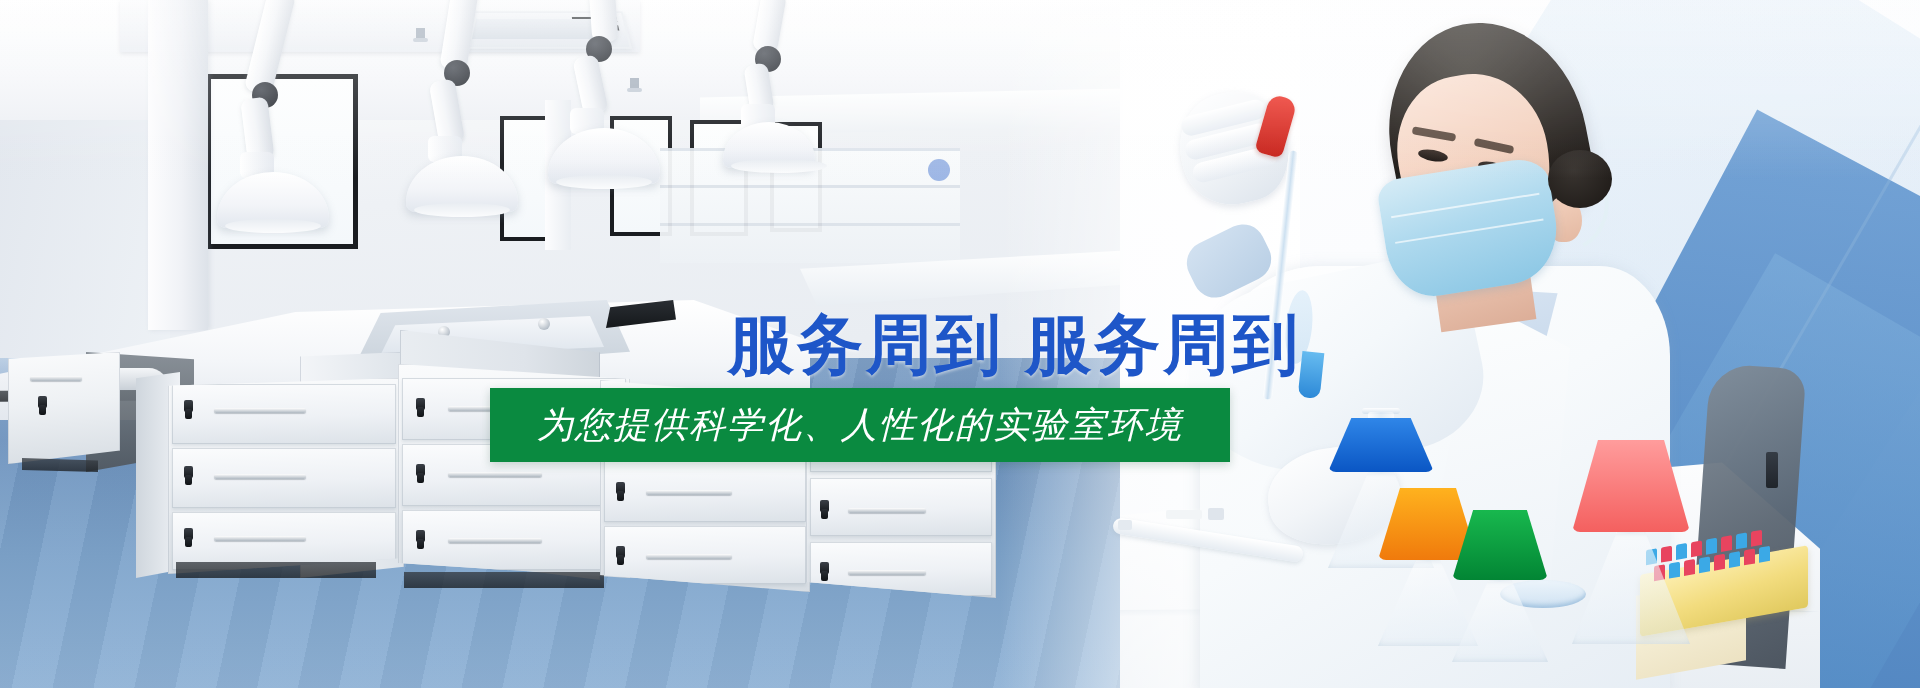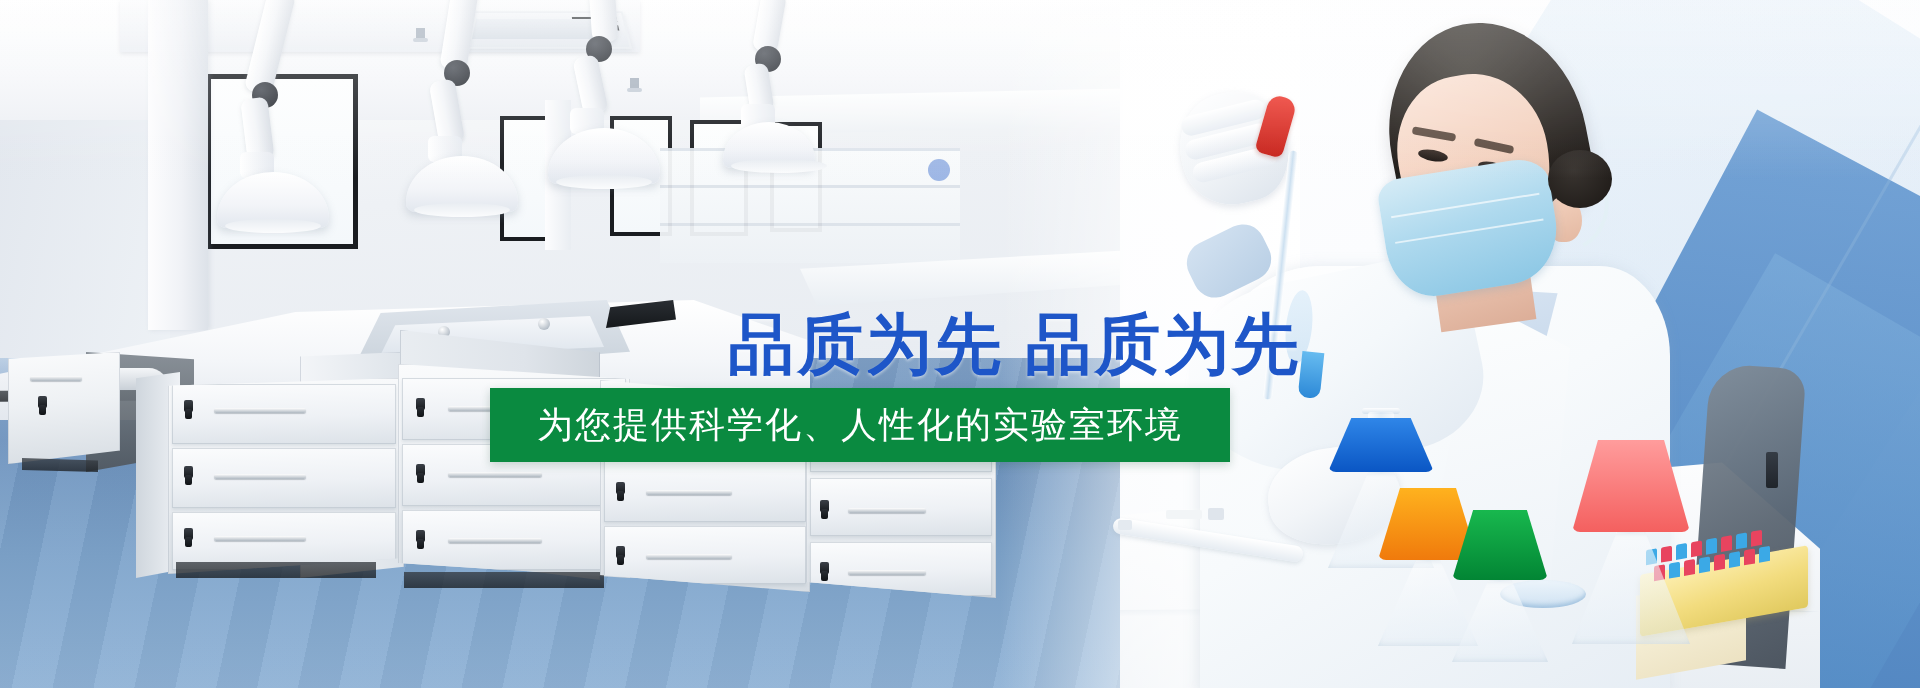--- a/index.html
+++ b/index.html
@@ -656,20 +656,21 @@
     width: 740px; height: 74px;
     background: #0a8a40;
     display:flex; align-items:center; justify-content:center;
     box-shadow: 0 3px 9px rgba(30,80,55,.22);
   }
   .subbar span {
     font-size: 36px;
     color: #ffffff;
     letter-spacing: 2px;
     white-space: nowrap;
+    font-style: italic;
   }
 </style>
 </head>
 <body>
 
 <div class="banner">
 
   <div class="photo">
 
     <div class="wall-back"></div>
@@ -918,20 +919,20 @@
       <div class="neck"></div>
       <div class="body"></div>
       <div class="liquid"></div>
     </div>
   </div>
 
   <div class="topglow"></div>
 
   <div class="copy">
 
-    <div class="headline">品质为先 品质为先</div>
+    <div class="headline">服务周到 服务周到</div>
 
     <div class="subbar">
       <span>为您提供科学化、人性化的实验室环境</span>
     </div>
   </div>
 
 </div>
 
 </body></html>

